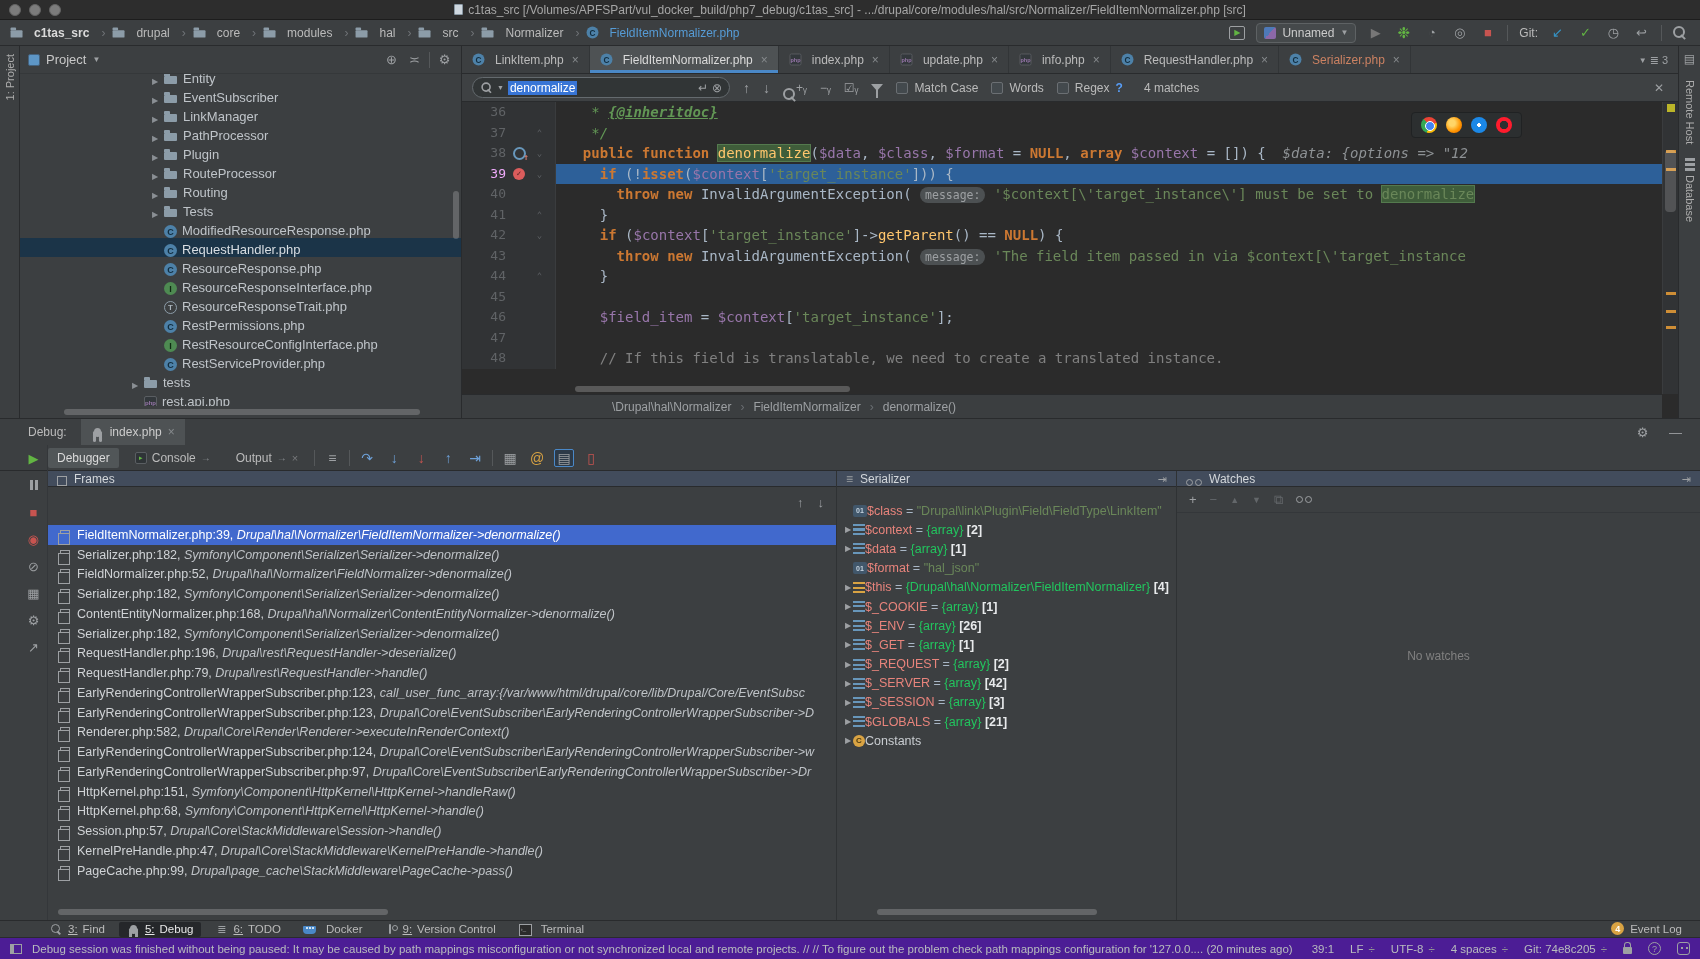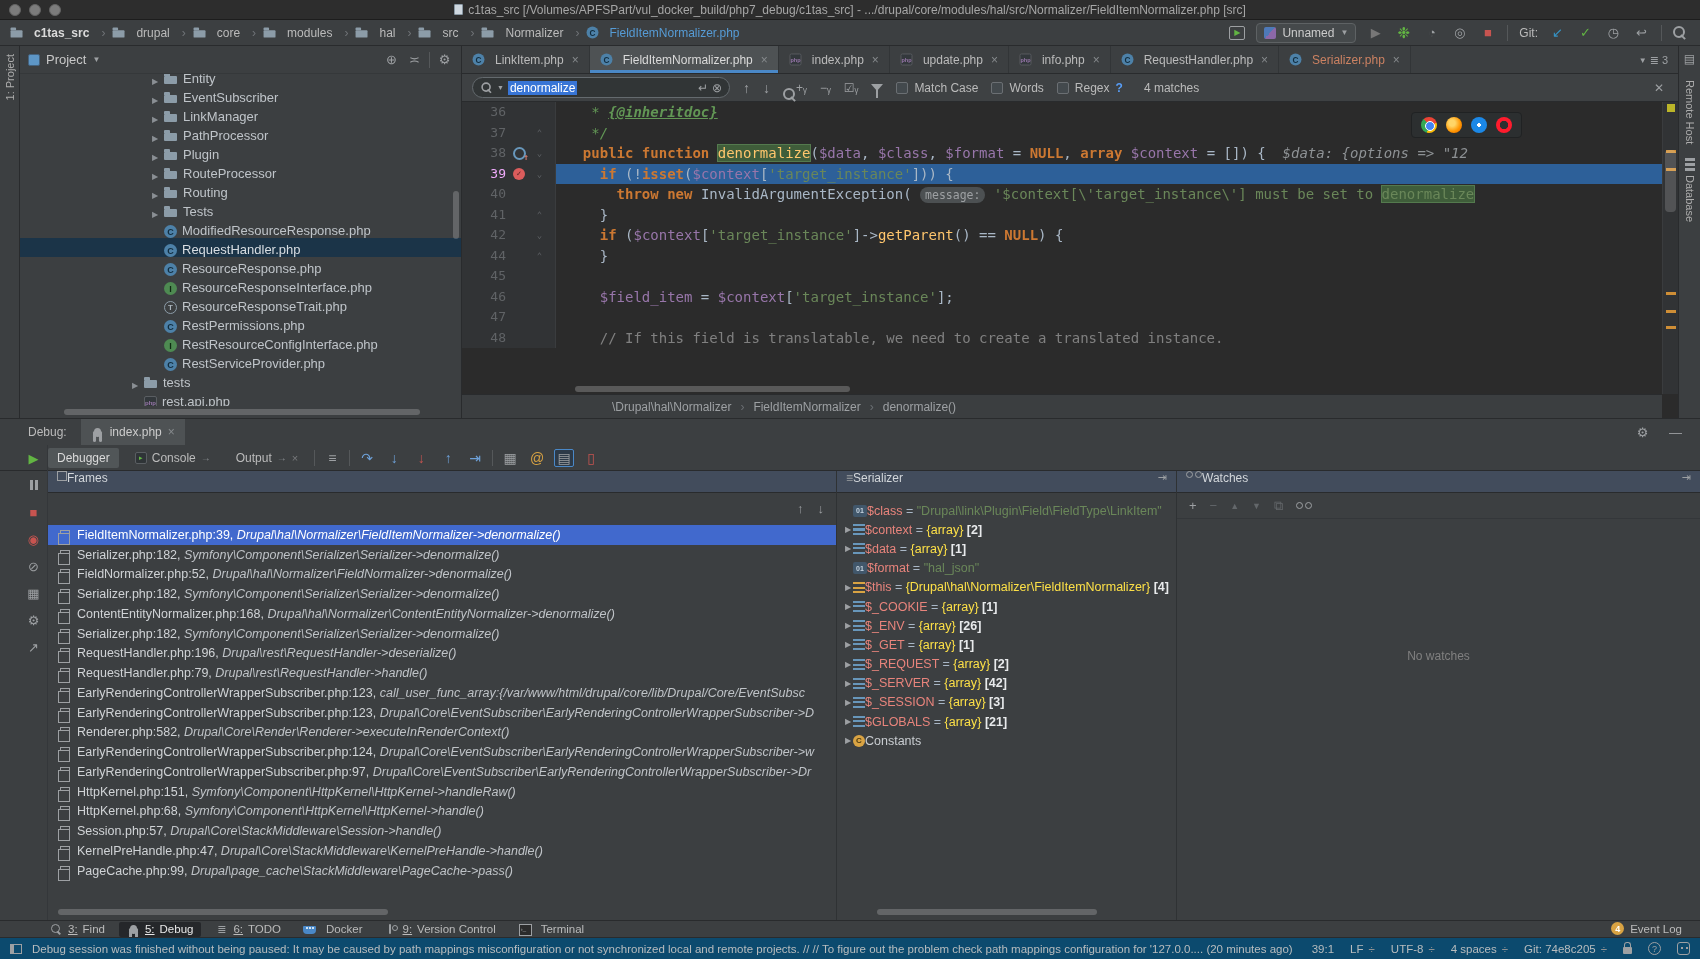--- a/index.html
+++ b/index.html
@@ -155,21 +155,21 @@
   .dvtab .x{font-size:11px;color:#77797c}
   .step{font-size:14px;width:20px;text-align:center}
   .step.blue{color:#6da0d8}.step.red{color:#c75450}.step.gray{color:#9da0a3}
   .step.toggled{background:#2d3a48;border:1px solid #4a88c7;border-radius:2px}
   .dstrip{position:absolute;left:20px;top:26px;bottom:0;width:28px;border-right:1px solid #34373a;display:flex;flex-direction:column;align-items:center;gap:7px;padding-top:3px}
   .ds{width:22px;height:20px;display:flex;align-items:center;justify-content:center;font-size:13px;color:#9da0a3}
   .ds.green{color:#62b543}.ds.red{color:#c75450}
   .pause-bars{width:8px;height:10px;border-left:3px solid #9da0a3;border-right:3px solid #9da0a3}
 
   .panel{position:absolute;top:52px;bottom:0}
-  .panel-h{height:22px;background:#424c5c;display:flex;align-items:flex-start;padding:0 9px;font-size:12px;color:#d3d7db;border-bottom:1px solid #292b2d}
+  .panel-h{height:16px;background:#424c5c;display:flex;align-items:flex-end;gap:7px;padding:0 9px;font-size:12px;color:#d3d7db;border-bottom:1px solid #292b2d}
   .ph-pin{margin-left:auto;color:#9da0a3;font-size:11px}
   .frames{left:48px;width:788px}
   .fcombo{height:32px;position:relative;border-bottom:0}
   .fupdown{position:absolute;right:12px;top:8px;display:flex;gap:14px;color:#9da0a3;font-size:13px}
   .frows{position:absolute;top:54px;left:0;right:0;bottom:14px;overflow:hidden}
   .frow{display:flex;align-items:center;gap:7px;padding-left:10px;font-size:12.5px;color:#d0d3d6;white-space:nowrap;overflow:hidden;height:19.75px}
   .frow .fic{width:10px;height:10px;border:1px solid #9da0a3;position:relative;flex:none;margin-left:2px}
   .frow .fic::before{content:'';position:absolute;left:-3px;top:2px;width:10px;height:10px;border:1px solid #9da0a3;background:#3c3f41}
   .frow.selected .fic::before{background:#4169cd}
   .frow .fn{font-style:italic;color:#bfc3c7}
@@ -185,21 +185,21 @@
   .varrow.show::before{content:"▶"}
   .vic{width:14px;height:12px;flex:none;display:flex;align-items:center;justify-content:center;font-size:7px;font-weight:bold}
   .vic.prim{background:#41576b;color:#c7d4e0;border-radius:2px}
   .vic.arr{background:repeating-linear-gradient(to bottom,#6897bb 0 2px,transparent 2px 4.5px);width:12px;height:11px}
   .vic.obj{background:repeating-linear-gradient(to bottom,#d9a343 0 2px,transparent 2px 4.5px);width:12px;height:11px}
   .vic.const{border-radius:50%;background:#d9a343;color:#4a3a10;width:12px;height:12px;font-size:8px}
   .vname{color:#e8847c}
   .vname.plainname{color:#c9cdd1}
   .veq{color:#a9b7c6}
   .vstr{color:#6a8759}
-  .vdim{color:#fde047}
+  .vdim{color:#22c55e}
   .vwhite{color:#e8eaec;font-weight:bold}
   .vhthumb{left:40px;bottom:5px;height:6px;width:220px}
 
   .watches{left:1176px;right:0;border-left:1px solid #2f3234}
   .glass{display:inline-flex;gap:2px}
   .glass i{width:7px;height:7px;border:1.5px solid #9da0a3;border-radius:50%;display:block}
   .wtools{height:26px;display:flex;align-items:center;gap:13px;padding-left:12px;border-bottom:1px solid #34373a;color:#9da0a3;font-size:13px}
   .wtools .dis{color:#63676a}
   .nowatches{position:absolute;left:0;right:0;top:178px;text-align:center;color:#808080;font-size:12px}
 
@@ -215,21 +215,21 @@
   .bi.todo::before{content:"≣";color:#9da0a3;font-size:11px}
   .bi.docker::before{content:'';width:13px;height:8px;background:#4a88c7;border-radius:1px 1px 4px 4px;position:absolute;top:3px}
   .bi.docker::after{content:'';width:2px;height:2px;background:#cfe2f2;position:absolute;top:4px;left:3px;box-shadow:3px 0 0 #cfe2f2,6px 0 0 #cfe2f2}
   .bi.vcs::before{content:'';width:2px;height:10px;background:#9da0a3;position:absolute;left:4px;top:1px;border-radius:1px}
   .bi.vcs::after{content:'';width:4px;height:4px;border:1.5px solid #9da0a3;border-radius:50%;position:absolute;left:7px;top:2px}
   .bi.term::before{content:'';width:11px;height:10px;border:1px solid #9da0a3;background:#2b2b2b;position:absolute;left:1px;top:1px}
   .bi.term::after{content:"›_";color:#9da0a3;font-size:6px;position:absolute;left:3px;top:3px}
   .eventlog{margin-left:auto;display:flex;align-items:center;gap:6px;padding-right:18px}
   .badge{width:13px;height:13px;border-radius:50%;background:#d9a343;color:#ffffff;font-size:9px;font-weight:bold;display:flex;align-items:center;justify-content:center}
 
-  .sbar{position:absolute;left:0;right:0;bottom:0;height:22px;background:#0c4a6e;border-top:1px solid #292b2d;display:flex;align-items:center;font-size:11.5px;color:#b8bcbe;padding:0 10px;gap:10px;white-space:nowrap}
+  .sbar{position:absolute;left:0;right:0;bottom:0;height:22px;background:#4c1d95;border-top:1px solid #292b2d;display:flex;align-items:center;font-size:11.5px;color:#b8bcbe;padding:0 10px;gap:10px;white-space:nowrap}
   .swin{width:12px;height:10px;border:1px solid #9da0a3;border-left-width:4px;flex:none}
   .smsg{overflow:hidden;text-overflow:ellipsis;flex:1}
   .sright{display:flex;gap:16px;margin-left:auto;align-items:center}
   .sitem::after{content:"÷";color:#8f9294;margin-left:5px}
   .lock{width:9px;height:7px;background:#9da0a3;border-radius:1px;position:relative;margin-top:4px}
   .lock::before{content:'';position:absolute;top:-5px;left:1px;width:5px;height:5px;border:1.5px solid #9da0a3;border-radius:3px 3px 0 0;border-bottom:none}
   .helpc{width:13px;height:13px;border-radius:50%;border:1px solid #9da0a3;color:#9da0a3;font-size:9px;display:flex;align-items:center;justify-content:center}
   .face{width:13px;height:13px;border-radius:3px;border:1px solid #9da0a3;position:relative}
   .face::before{content:'';position:absolute;left:3px;top:4px;width:2px;height:2px;background:#9da0a3;box-shadow:5px 0 0 #9da0a3}
 </style>
@@ -540,20 +540,21 @@
 
     <div class="codearea">
       <div>
           <div class="crow"><span class="gutter"><span class="ln">36</span><span class="mk"></span><span class="fold"></span></span><span class="cl"><span class="d">   * </span><span class="d bu">{@inheritdoc}</span></span></div>
           <div class="crow"><span class="gutter"><span class="ln">37</span><span class="mk"></span><span class="fold">⌃</span></span><span class="cl"><span class="d">   */</span></span></div>
           <div class="crow"><span class="gutter"><span class="ln">38</span><span class="mk ovr"></span><span class="fold">⌄</span></span><span class="cl"><span class="p">  </span><span class="k">public function </span><span class="f hl">denormalize</span><span class="p">(</span><span class="v">$data</span><span class="p">, </span><span class="v">$class</span><span class="p">, </span><span class="v">$format</span><span class="p"> = </span><span class="k">NULL</span><span class="p">, </span><span class="k">array </span><span class="v">$context</span><span class="p"> = []) {  </span><span class="ih">$data: {options =&gt; "12</span></span></div>
           <div class="crow exec"><span class="gutter"><span class="ln">39</span><span class="mk bp"></span><span class="fold">⌄</span></span><span class="cl"><span class="p">    </span><span class="k">if </span><span class="p">(!</span><span class="k">isset</span><span class="p">(</span><span class="v">$context</span><span class="p">[</span><span class="s">'target_instance'</span><span class="p">])) {</span></span></div>
           <div class="crow"><span class="gutter"><span class="ln">40</span><span class="mk"></span><span class="fold"></span></span><span class="cl"><span class="p">      </span><span class="k">throw new </span><span class="p">InvalidArgumentException( </span><span class="hint">message:</span><span class="s"> '$context[\'target_instance\'] must be set to </span><span class="s hl">denormalize</span></span></div>
           <div class="crow"><span class="gutter"><span class="ln">41</span><span class="mk"></span><span class="fold">⌃</span></span><span class="cl"><span class="p">    }</span></span></div>
           <div class="crow"><span class="gutter"><span class="ln">42</span><span class="mk"></span><span class="fold">⌄</span></span><span class="cl"><span class="p">    </span><span class="k">if </span><span class="p">(</span><span class="v">$context</span><span class="p">[</span><span class="s">'target_instance'</span><span class="p">]-&gt;</span><span class="f">getParent</span><span class="p">() == </span><span class="k">NULL</span><span class="p">) {</span></span></div>
+          <div class="crow"><span class="gutter"><span class="ln">43</span><span class="mk"></span><span class="fold"></span></span><span class="cl"><span class="p">      </span><span class="k">throw new </span><span class="p">InvalidArgumentException( </span><span class="hint">message:</span><span class="s"> 'The field item passed in via $context[\'target_instance</span></span></div>
           <div class="crow"><span class="gutter"><span class="ln">44</span><span class="mk"></span><span class="fold">⌃</span></span><span class="cl"><span class="p">    }</span></span></div>
           <div class="crow"><span class="gutter"><span class="ln">45</span><span class="mk"></span><span class="fold"></span></span><span class="cl"></span></div>
           <div class="crow"><span class="gutter"><span class="ln">46</span><span class="mk"></span><span class="fold"></span></span><span class="cl"><span class="p">    </span><span class="v">$field_item</span><span class="p"> = </span><span class="v">$context</span><span class="p">[</span><span class="s">'target_instance'</span><span class="p">];</span></span></div>
           <div class="crow"><span class="gutter"><span class="ln">47</span><span class="mk"></span><span class="fold"></span></span><span class="cl"></span></div>
           <div class="crow"><span class="gutter"><span class="ln">48</span><span class="mk"></span><span class="fold"></span></span><span class="cl"><span class="c">    // If this field is translatable, we need to create a translated instance.</span></span></div>
         </div>
       <div class="browsers">
         <span class="bw b-chrome"></span>
         <span class="bw b-firefox"></span>
         <span class="bw b-safari"></span>

